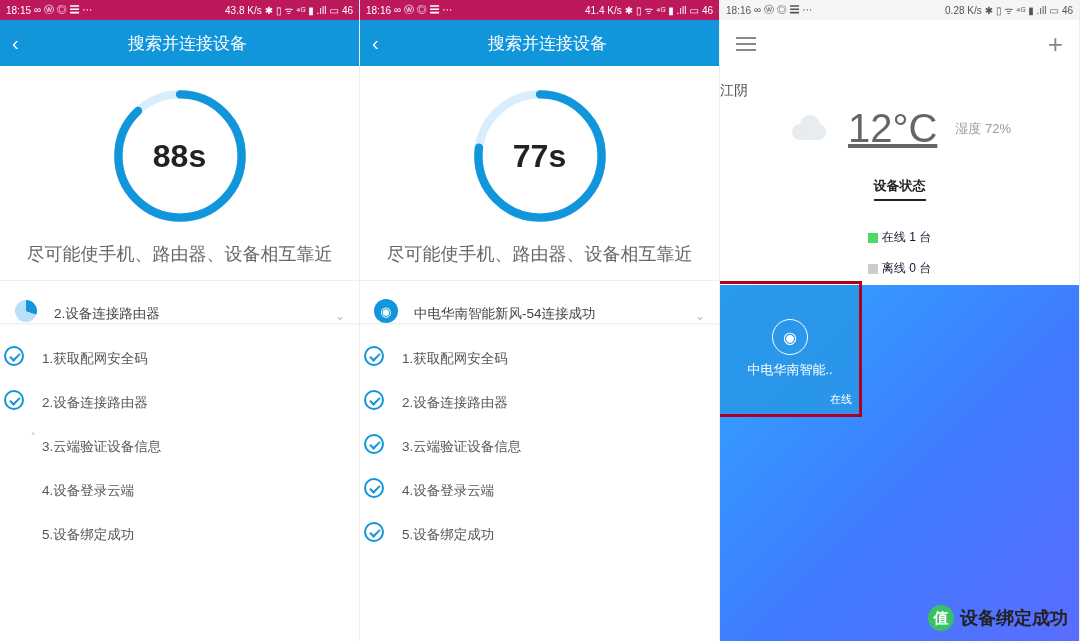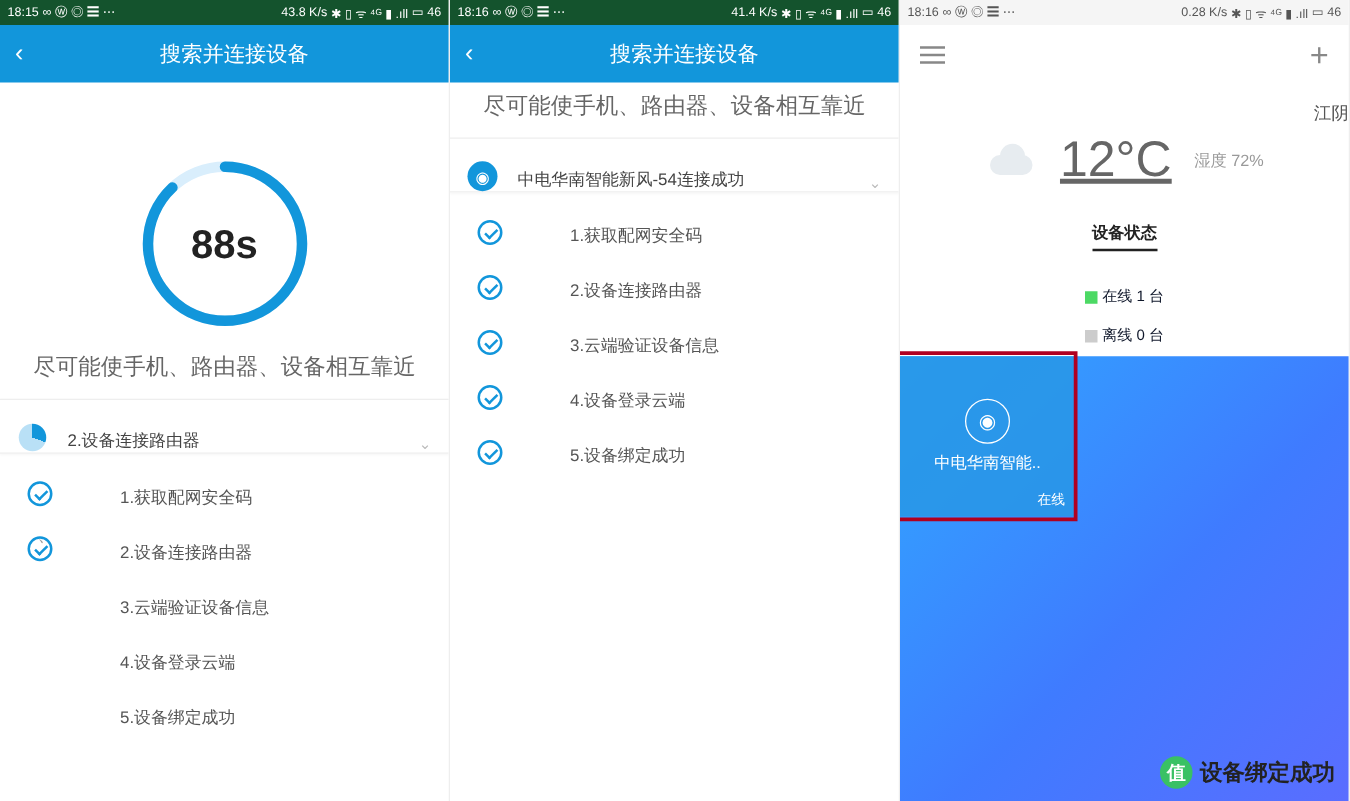--- a/index.html
+++ b/index.html
@@ -18,21 +18,21 @@
     position: relative;
     background: #fff;
     border-right: 1px solid #eee;
     overflow: hidden;
   }
   .panel:last-child { border-right: none; }
 
   
   .statusbar {
     height: 20px;
-    background: #14532d;
+    background: #be185d;
     color: #fff;
     font-size: 10px;
     display: flex;
     align-items: center;
     padding: 0 6px;
     gap: 3px;
     white-space: nowrap;
   }
   .statusbar.light { background: #f5f5f5; color: #555; }
   .statusbar .gap { flex: 1; }
@@ -57,21 +57,20 @@
     font-weight: 300;
   }
   .appbar .title { font-size: 17px; font-weight: 400; margin-left: 16px; }
 
   
   .ringwrap {
     display: flex;
     justify-content: center;
     padding-top: 20px;
     padding-bottom: 10px;
-    margin-top: 39px;
   }
   .ring {
     width: 140px;
     height: 140px;
     position: relative;
   }
   .ring svg { width: 100%; height: 100%; }
   .ring .big {
     position: absolute;
     inset: 0;
@@ -140,36 +139,36 @@
     border-radius: 50%;
     background: #1296db;
     display: flex;
     align-items: center;
     justify-content: center;
     color: #fff;
     font-size: 13px;
   }
   .step .label { flex: 1; }
   .step .chev { color: #bbb; font-size: 12px; }
-  .steps.sub .step { padding-left: 20px; gap: 36px; }
+  .steps.sub .step { padding-left: 2px; }
 
   
   .p3-top {
     height: 48px;
     display: flex;
     align-items: center;
     padding: 0 16px;
     justify-content: space-between;
   }
   .hamburger { width:20px; display:flex; flex-direction:column; gap:4px; }
   .hamburger span { height:2px; background:#888; }
   .plus { font-size: 26px; color:#888; font-weight:300; }
 
   .weather {
-    text-align: right;
+    text-align: left;
     padding: 14px 0 26px;
   }
   .weather .city { font-size: 14px; color:#555; margin-bottom:6px; }
   .weather .row { display:flex; align-items:center; justify-content:center; gap:18px; }
   .weather .temp { font-size: 40px; color:#666; font-weight:300;text-decoration:underline; }
   .weather .hum { font-size:13px; color:#999; }
   .cloud {
     width: 42px; height: 28px; position:relative;
   }
   .cloud::before {
@@ -307,20 +306,29 @@
     <span class="gap"></span>
     <span>41.4 K/s</span>
     <span>✱ ▯ ᯤ ⁴ᴳ ▮ .ıll</span>
     <span>▭</span>
     <span>46</span>
   </div>
   <div class="appbar">
     <span class="back">‹</span>
     <span class="title">搜索并连接设备</span>
   </div>
+  <div class="ringwrap">
+    <div class="ring">
+      <svg viewBox="0 0 100 100">
+        <circle cx="50" cy="50" r="44" fill="none" stroke="#d9eefc" stroke-width="6"></circle>
+        <circle cx="50" cy="50" r="44" fill="none" stroke="#1296db" stroke-width="6" stroke-dasharray="276" stroke-dashoffset="63" stroke-linecap="round" transform="rotate(-90 50 50)"></circle>
+      </svg>
+      <div class="big">77s</div>
+    </div>
+  </div>
   <div class="hint">尽可能使手机、路由器、设备相互靠近</div>
 
   <div class="step header">
     <div class="ico">
         <div class="badge-ico">◉</div>
       </div>
     <div class="label">中电华南智能新风-54连接成功</div>
     <div class="chev">⌄</div>
   </div>
 

